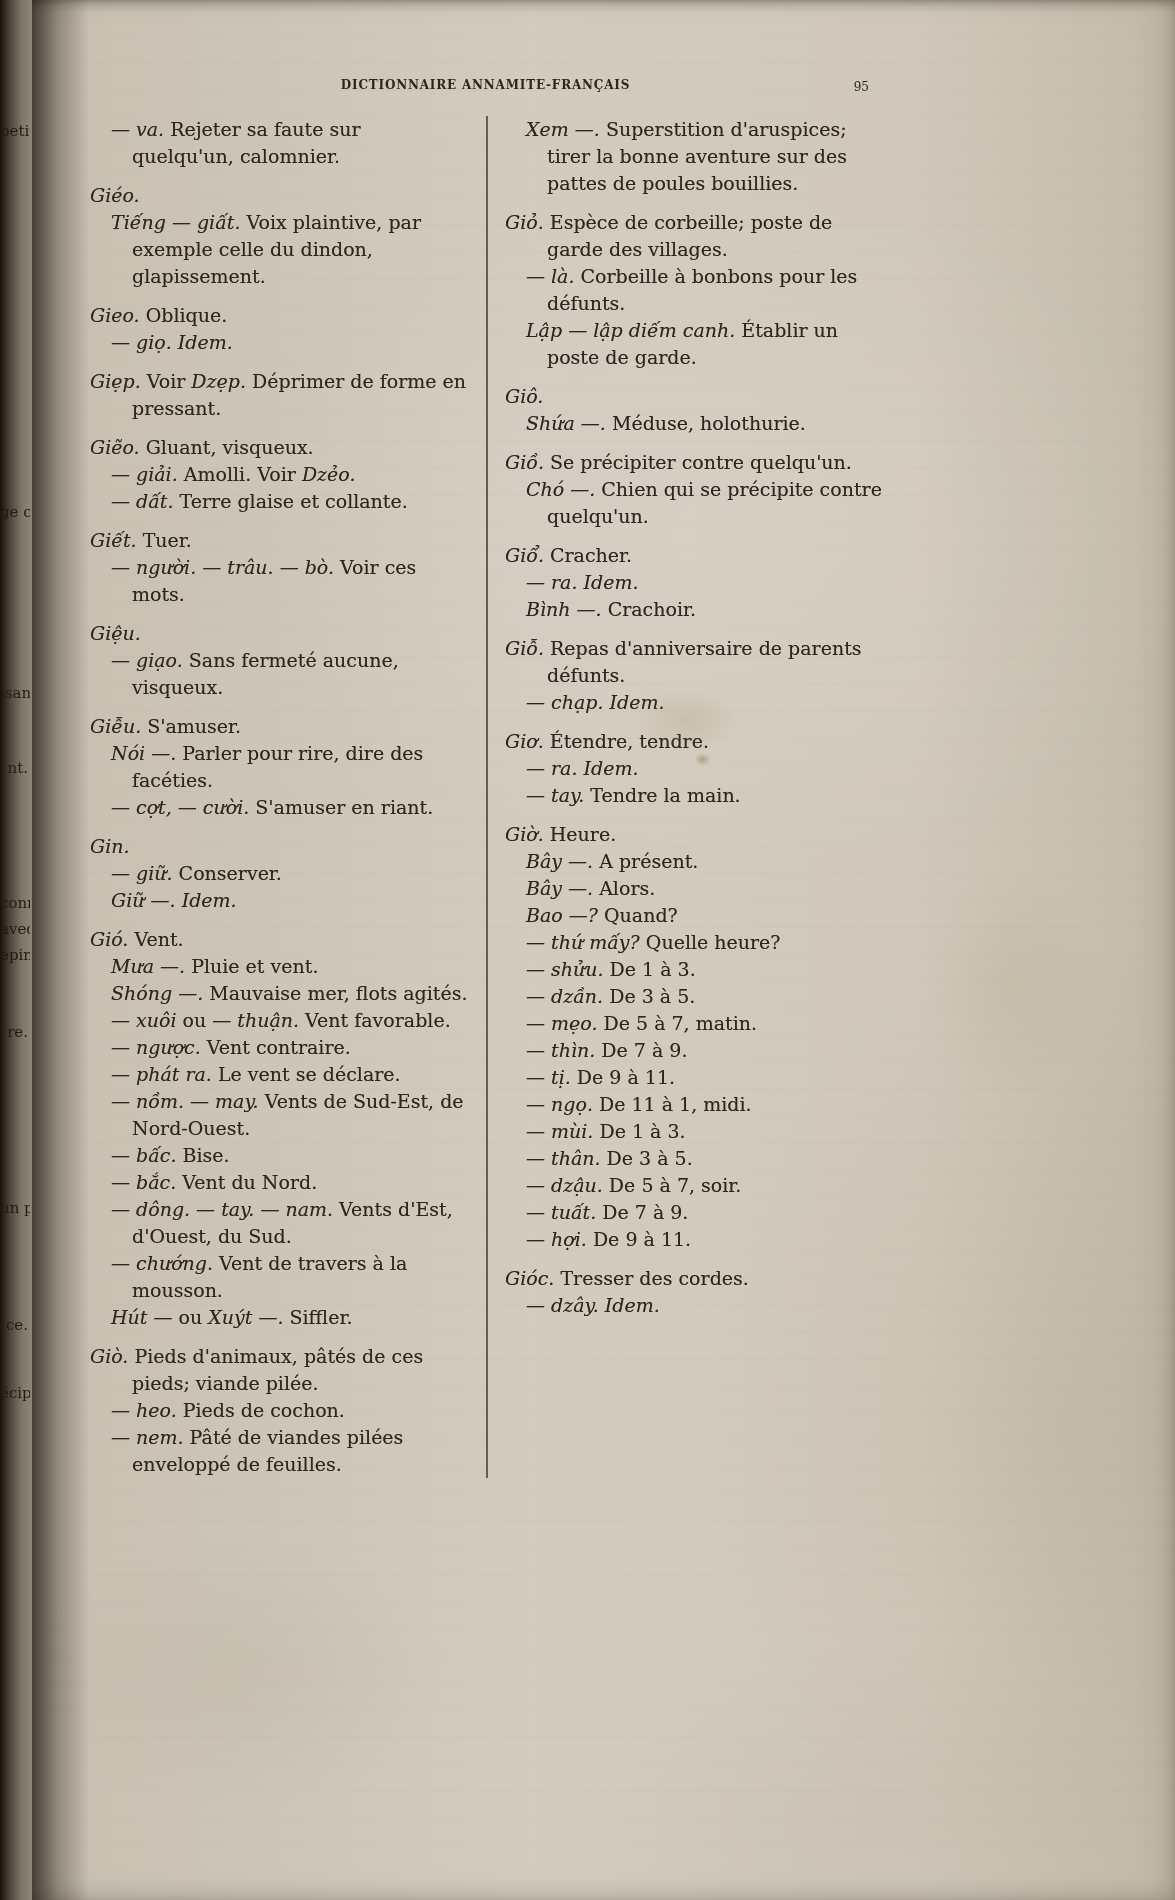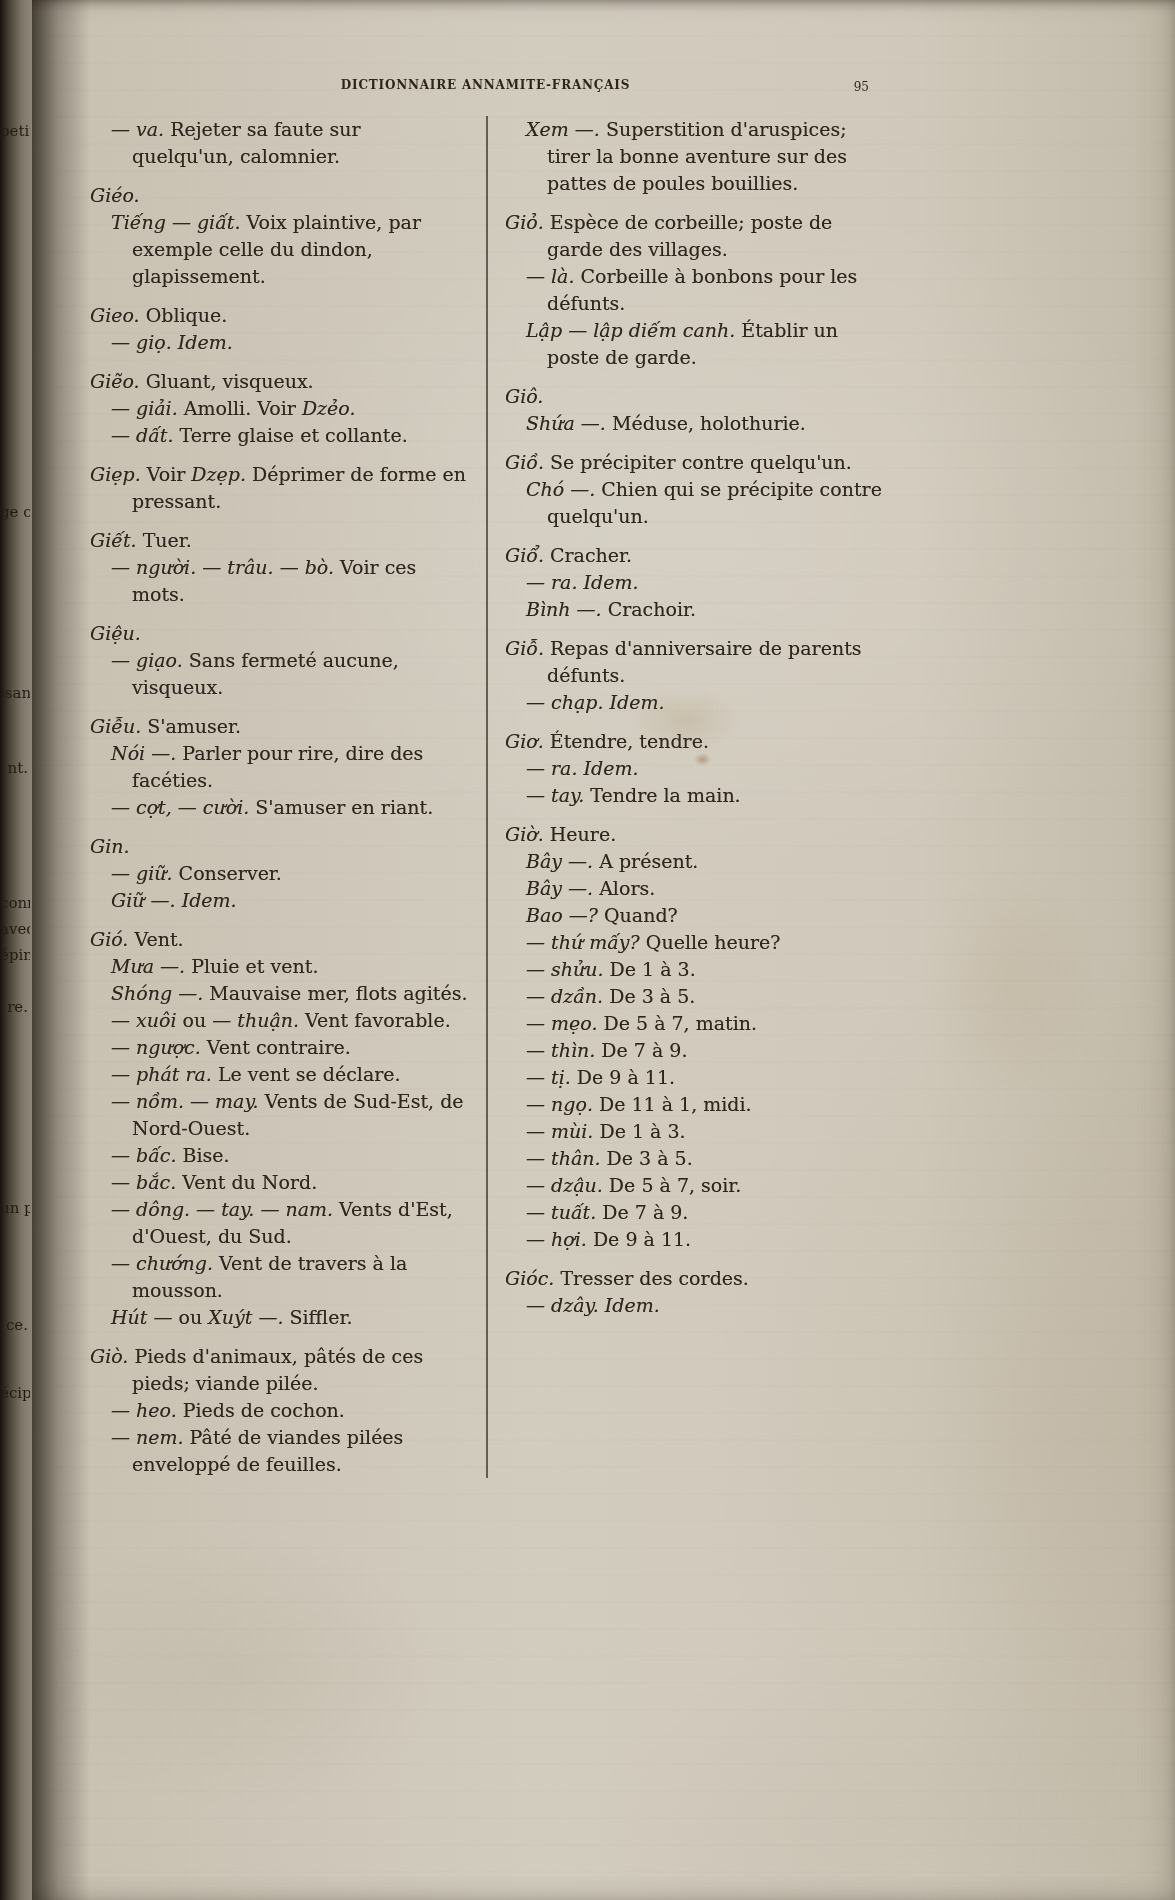--- a/index.html
+++ b/index.html
@@ -24,21 +24,21 @@
     position:absolute; left:0; top:0; bottom:0; width:32px;
     background:linear-gradient(90deg,#17120c 0px,#4d463b 10px,#7d7669 22px,#8d8679 32px);
     z-index:3;
   }
   .frag {
     position:absolute; left:0; width:30px; overflow:hidden;
     text-align:right; padding-right:2px; white-space:nowrap;
     font-size:15px; color:#221c13; line-height:18px;
   }
   .f0{top:122px}.f1{top:503px}.f2{top:684px}.f3{top:759px}.f4{top:894px}
-  .f5{top:920px}.f6{top:946px}.f7{top:998px}.f8{top:1199px}.f9{top:1316px}.f10{top:1384px}
+  .f5{top:920px}.f6{top:946px}.f7{top:1023px}.f8{top:1199px}.f9{top:1316px}.f10{top:1384px}
 
   .gutter {
     position:absolute; left:32px; top:0; bottom:0; width:58px;
     background:linear-gradient(90deg, rgba(25,18,10,.72), rgba(25,18,10,.28) 45%, rgba(25,18,10,0));
     z-index:2; pointer-events:none;
   }
 
   .page { position:absolute; left:88px; top:78px; width:795px; z-index:4; }
 
   .header { position:relative; height:26px; color:var(--ink,#2e261c); }
@@ -110,26 +110,26 @@
           </div>
           <div class="entry">
             <p class="line-head"><span class="it">Giéo.</span></p>
             <p class="line-sub"><span class="it">Tiếng — giất.</span><span> Voix plaintive, par exemple celle du dindon, glapissement.</span></p>
           </div>
           <div class="entry">
             <p class="line-head"><span class="it">Gieo.</span><span> Oblique.</span></p>
             <p class="line-sub"><span class="it">— giọ.</span><span> </span><span class="it">Idem.</span></p>
           </div>
           <div class="entry">
+            <p class="line-head"><span class="it">Giẹp.</span><span> Voir </span><span class="it">Dzẹp.</span><span> Déprimer de forme en pressant.</span></p>
+          </div>
+          <div class="entry">
             <p class="line-head"><span class="it">Giẽo.</span><span> Gluant, visqueux.</span></p>
             <p class="line-sub"><span class="it">— giải.</span><span> Amolli. Voir </span><span class="it">Dzẻo.</span></p>
             <p class="line-sub"><span class="it">— dất.</span><span> Terre glaise et collante.</span></p>
-          </div>
-          <div class="entry">
-            <p class="line-head"><span class="it">Giẹp.</span><span> Voir </span><span class="it">Dzẹp.</span><span> Déprimer de forme en pressant.</span></p>
           </div>
           <div class="entry">
             <p class="line-head"><span class="it">Giết.</span><span> Tuer.</span></p>
             <p class="line-sub"><span class="it">— người. — trâu. — bò.</span><span> Voir ces mots.</span></p>
           </div>
           <div class="entry">
             <p class="line-head"><span class="it">Giệu.</span></p>
             <p class="line-sub"><span class="it">— giạo.</span><span> Sans fermeté aucune, visqueux.</span></p>
           </div>
           <div class="entry">

